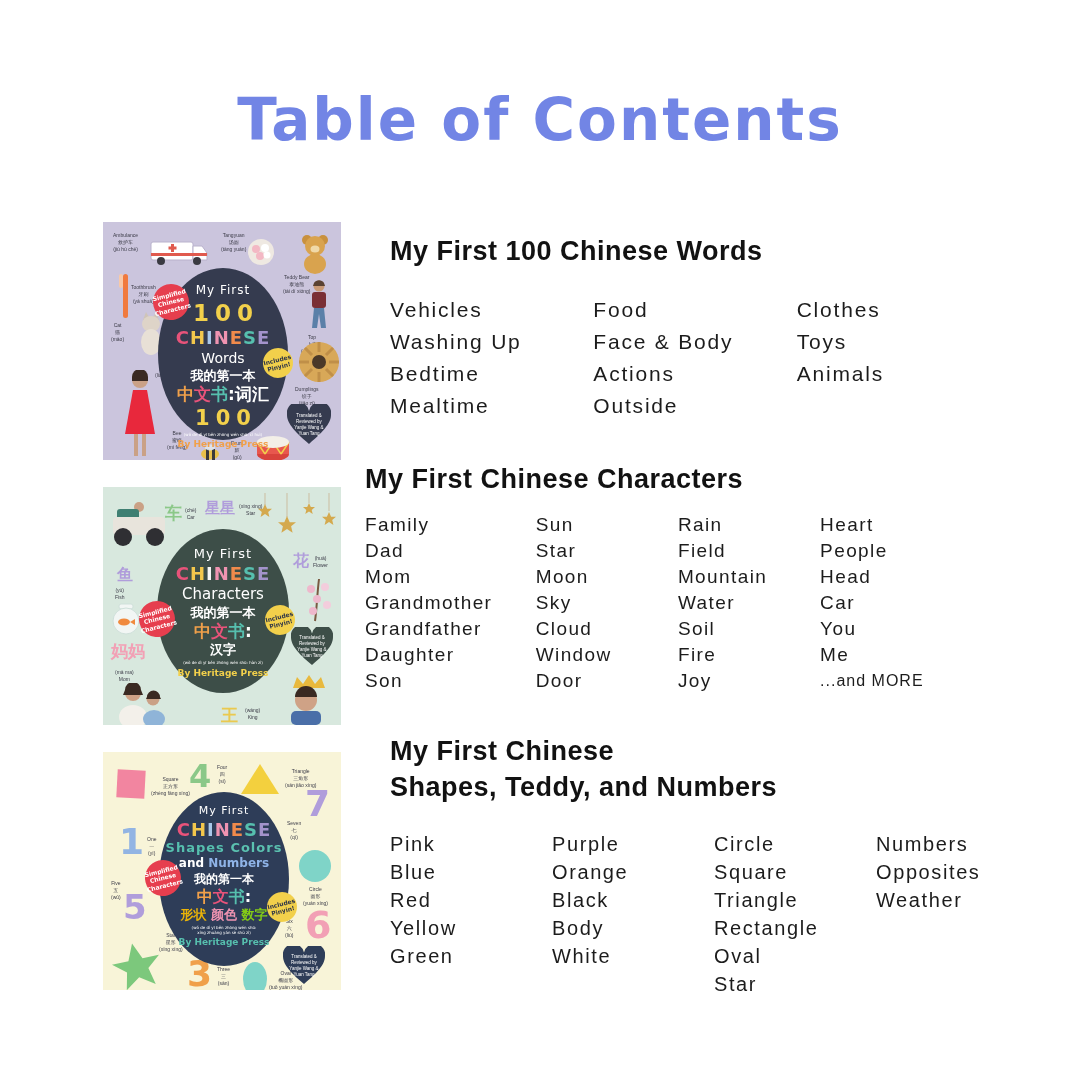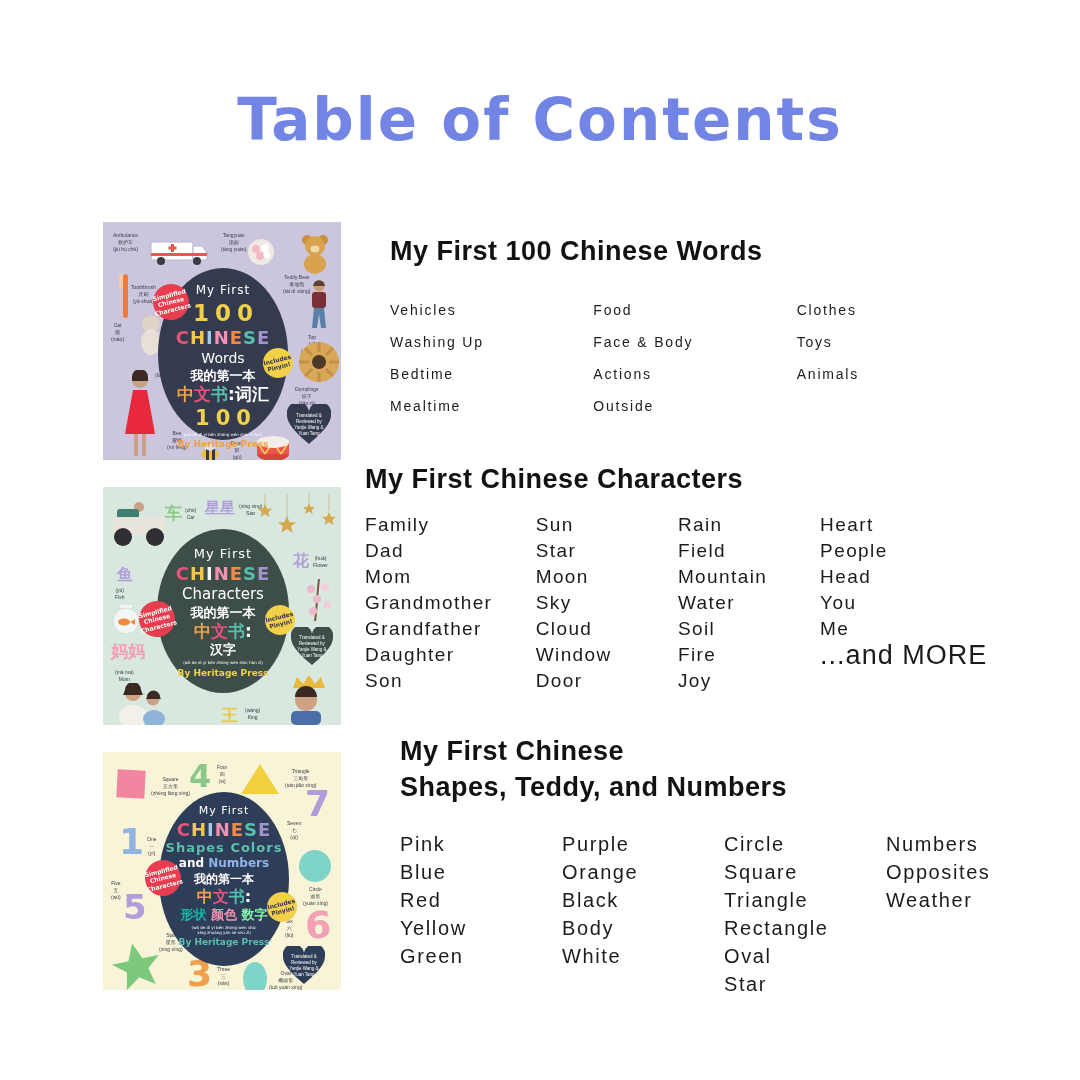--- a/index.html
+++ b/index.html
@@ -7,30 +7,30 @@
           font-family:"Liberation Sans",sans-serif;}
   
   .page-title{position:absolute;left:0;top:86px;width:100%;text-align:center;
       font-family:"DejaVu Sans",sans-serif;font-weight:800;font-size:58px;
       letter-spacing:2px;color:#7285e5;}
   
   .sec{position:absolute;color:#141414;}
   .sec-title{font-weight:bold;font-size:27px;letter-spacing:0.5px;line-height:1.33;color:#121212;}
   .sec-cols{display:flex;align-items:flex-start;}
   .sec-col{flex:1;}
-  .sec-item{font-size:14px;letter-spacing:1.8px;line-height:32px;color:#1c1c1c;}
+  .sec-item{font-size:21px;letter-spacing:1.8px;line-height:32px;color:#1c1c1c;}
   #sec1{left:390px;top:234px;width:610px;}
   #sec1 .sec-cols{margin-top:24px;}
   #sec2{left:365px;top:462px;width:640px;}
   #sec2 .sec-cols{margin-top:14px;}
   #sec2 .sec-item{font-size:19px;letter-spacing:1.4px;line-height:26px;}
   #sec2 .sec-col:nth-child(1){flex:1.2;}
   #sec2 .sec-col:nth-child(4){flex:1.3;}
-  #sec2 .sec-col:nth-child(4) .sec-item:last-child{font-size:27px;letter-spacing:1px;}
-  #sec3{left:356px;top:734px;width:648px;padding-left:44px;}
+  #sec2 .sec-col:nth-child(4) .sec-item:last-child{font-size:16px;letter-spacing:1px;}
+  #sec3{left:346px;top:734px;width:648px;padding-left:44px;}
   #sec3 .sec-cols{margin-top:24px;}
   #sec3 .sec-item{font-size:20px;letter-spacing:1.6px;line-height:28px;}
   
   .cover{position:absolute;left:103px;width:238px;height:238px;overflow:hidden;}
   .c1{top:222px;} .c2{top:487px;} .c3{top:752px;}
   .blob{position:absolute;border-radius:50%;color:#fff;text-align:center;
         display:flex;flex-direction:column;align-items:center;
         font-family:"DejaVu Sans",sans-serif;z-index:2;}
   .c1 .blob{left:55px;top:46px;width:130px;height:172px;}
   .c2 .blob{left:54px;top:42px;width:132px;height:164px;}
@@ -392,21 +392,21 @@
 Yuan Tang</div>
     </div>
 
     <div class="blob" style="background-color: rgb(46, 61, 88);">
       <div class="b-myfirst">My First</div>
       <div class="b-chinese"><span style="color: rgb(232, 83, 122);">C</span><span style="color: rgb(243, 199, 76);">H</span><span style="color: rgb(169, 199, 233);">I</span><span style="color: rgb(239, 147, 177);">N</span><span style="color: rgb(240, 138, 75);">E</span><span style="color: rgb(86, 191, 174);">S</span><span style="color: rgb(163, 147, 204);">E</span></div>
       <div class="b-shapes"><span style="color: rgb(86, 191, 174);">Shapes </span><span style="color: rgb(91, 193, 176);">Colors</span></div>
       <div class="b-and"><span style="color: rgb(255, 255, 255);">and </span><span style="color: rgb(143, 180, 232);">Numbers</span></div>
       <div class="b-cn1">我的第一本</div>
       <div class="b-cn2"><span style="color: rgb(240, 160, 74);">中</span><span style="color: rgb(232, 83, 122);">文</span><span style="color: rgb(86, 191, 174);">书</span><span style="color: rgb(255, 255, 255);">:</span></div>
-      <div class="b-cn4"><span style="color: #14b8a6;">形状 </span><span style="color: rgb(239, 147, 177);">颜色 </span><span style="color: #86efac;">数字</span></div>
+      <div class="b-cn4"><span style="color: #eab308;">形状 </span><span style="color: rgb(239, 147, 177);">颜色 </span><span style="color: #84cc16;">数字</span></div>
       <div class="b-pinyin">(wǒ de dì yī běn zhōng wén shū:
 xíng zhuàng yán sè shù zì)</div>
       <div class="b-byline" style="color: rgb(86, 191, 174);">By Heritage Press</div>
     </div>
   </div>
 
   <div class="sec" id="sec1">
     <div class="sec-title">
         <div>My First 100 Chinese Words</div>
       </div>
@@ -459,20 +459,21 @@
           <div class="sec-item">Mountain</div>
           <div class="sec-item">Water</div>
           <div class="sec-item">Soil</div>
           <div class="sec-item">Fire</div>
           <div class="sec-item">Joy</div>
         </div>
         <div class="sec-col">
           <div class="sec-item">Heart</div>
           <div class="sec-item">People</div>
           <div class="sec-item">Head</div>
+          <div class="sec-item">Car</div>
           <div class="sec-item">You</div>
           <div class="sec-item">Me</div>
           <div class="sec-item">...and MORE</div>
         </div>
       </div>
   </div>
   <div class="sec" id="sec3">
     <div class="sec-title">
         <div>My First Chinese</div>
         <div>Shapes, Teddy, and Numbers</div>

